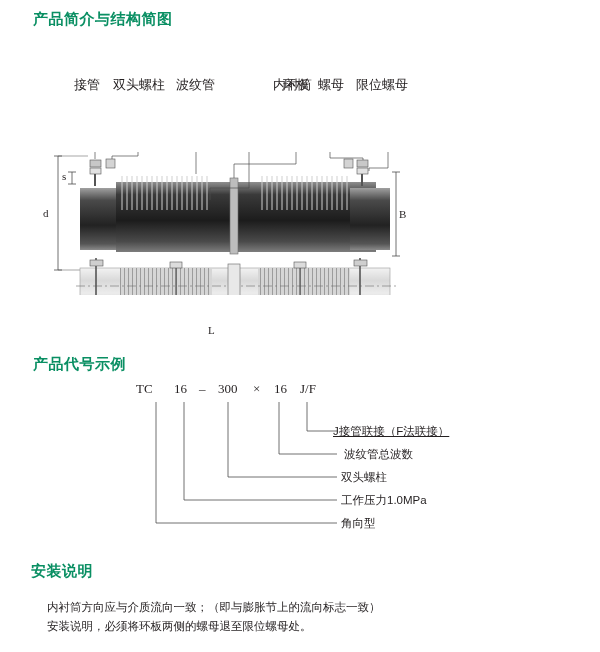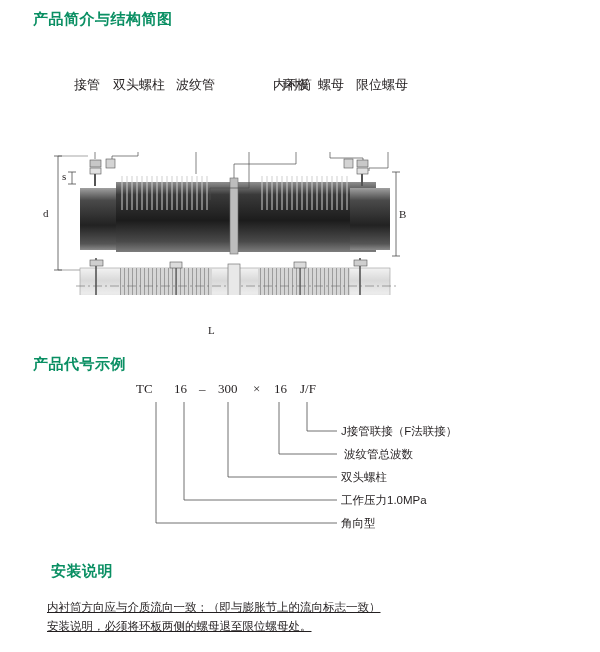--- a/index.html
+++ b/index.html
@@ -24,21 +24,21 @@
   .sec-title {
     position: absolute;
     font-size: 15px;
     font-weight: bold;
     color: #0a8f63;
     letter-spacing: 0.5px;
     white-space: nowrap;
   }
   .sec-title.t1 { left: 33px; top: 10px; }
   .sec-title.t2 { left: 33px; top: 355px; }
-  .sec-title.t3 { left: 51px; top: 562px; }
+  .sec-title.t3 { left: 31px; top: 562px; }
 
   
   .fig1 {
     position: absolute;
     left: 0;
     top: 60px;
     width: 600px;
     height: 235px;
   }
   .fig1 .callout {
@@ -76,21 +76,21 @@
   
   .notes {
     position: absolute;
     left: 47px;
     top: 598px;
     width: 520px;
     font-size: 11.5px;
     line-height: 19px;
     color: #231f20;
   }
-  .notes div { white-space: nowrap; text-decoration: underline; }
+  .notes div { white-space: nowrap; }
 
   
   .dimlabel {
     position: absolute;
     font-size: 11px;
     font-family: "Liberation Serif", serif;
     color: #231f20;
   }
 </style>
 </head>
@@ -283,21 +283,21 @@
     </svg>
 
     <div class="codepart" style="left:136px; top:3px;">TC</div>
     <div class="codepart" style="left:174px; top:3px;">16</div>
     <div class="codepart" style="left:199px; top:3px;">–</div>
     <div class="codepart" style="left:218px; top:3px;">300</div>
     <div class="codepart" style="left:253px; top:3px;">×</div>
     <div class="codepart" style="left:274px; top:3px;">16</div>
     <div class="codepart" style="left:300px; top:3px;">J/F</div>
 
-    <div class="codelabel" style="left:341px; top:46px;">J接管联接（F法联接）</div>
+    <div class="codelabel" style="left:333px; top:46px;text-decoration:underline;">J接管联接（F法联接）</div>
     <div class="codelabel" style="left:344px; top:69px;">波纹管总波数</div>
     <div class="codelabel" style="left:341px; top:92px;">双头螺柱</div>
     <div class="codelabel" style="left:341px; top:115px;">工作压力1.0MPa</div>
     <div class="codelabel" style="left:341px; top:138px;">角向型</div>
   </div>
 
   <div class="sec-title t3">安装说明</div>
 
   <div class="notes">
     <div>内衬筒方向应与介质流向一致；（即与膨胀节上的流向标志一致）</div>

